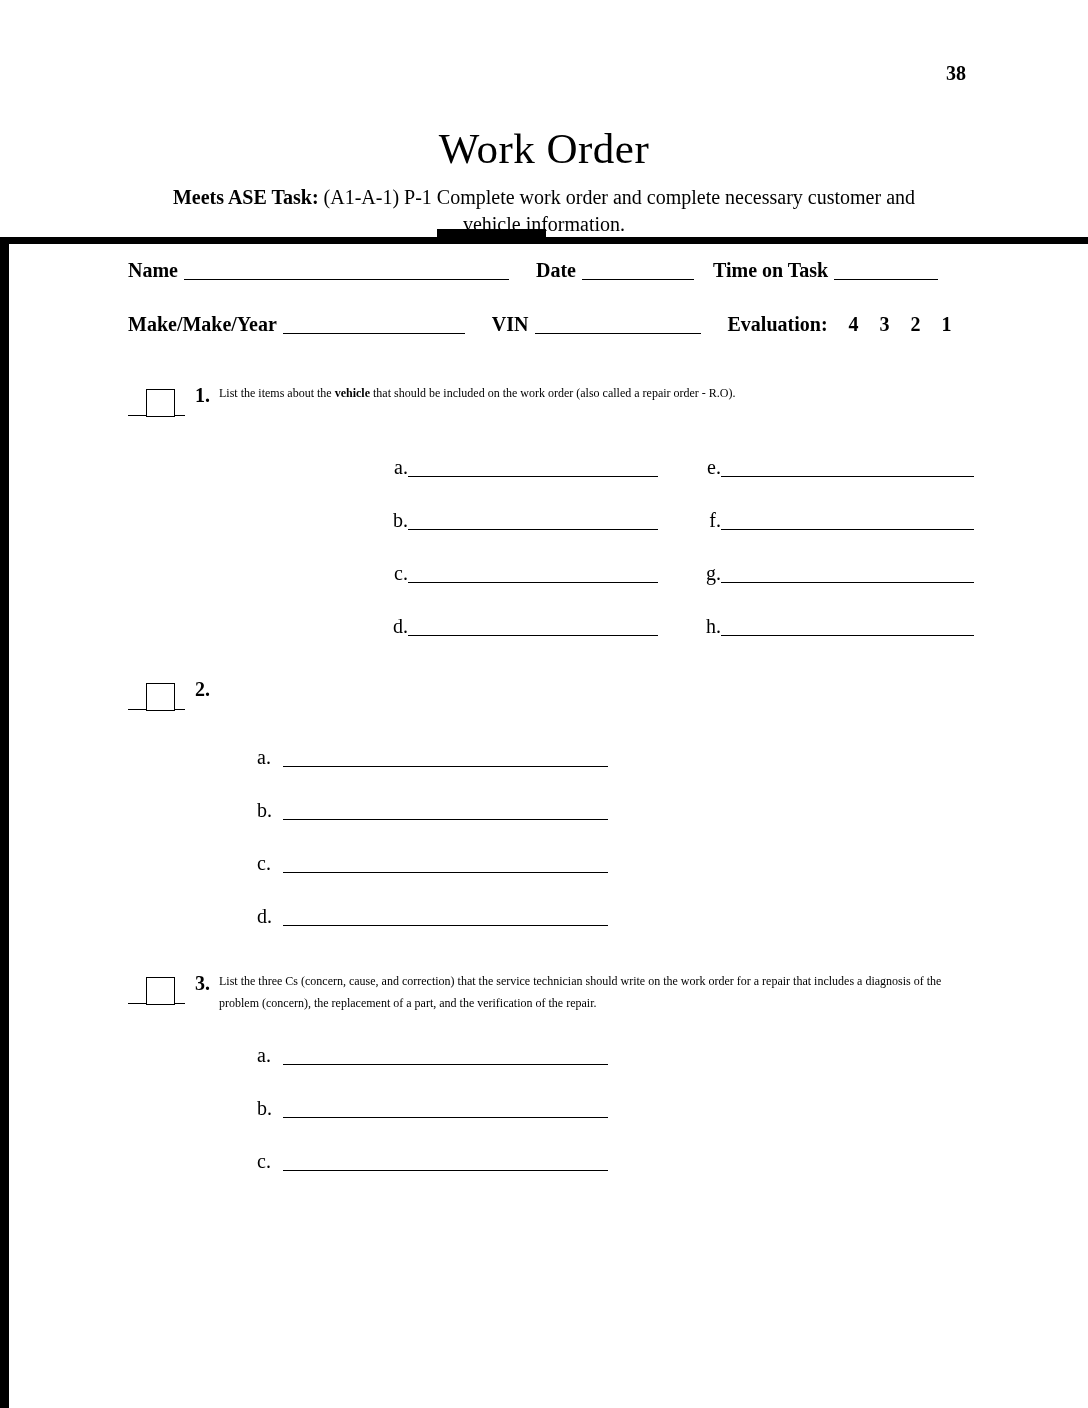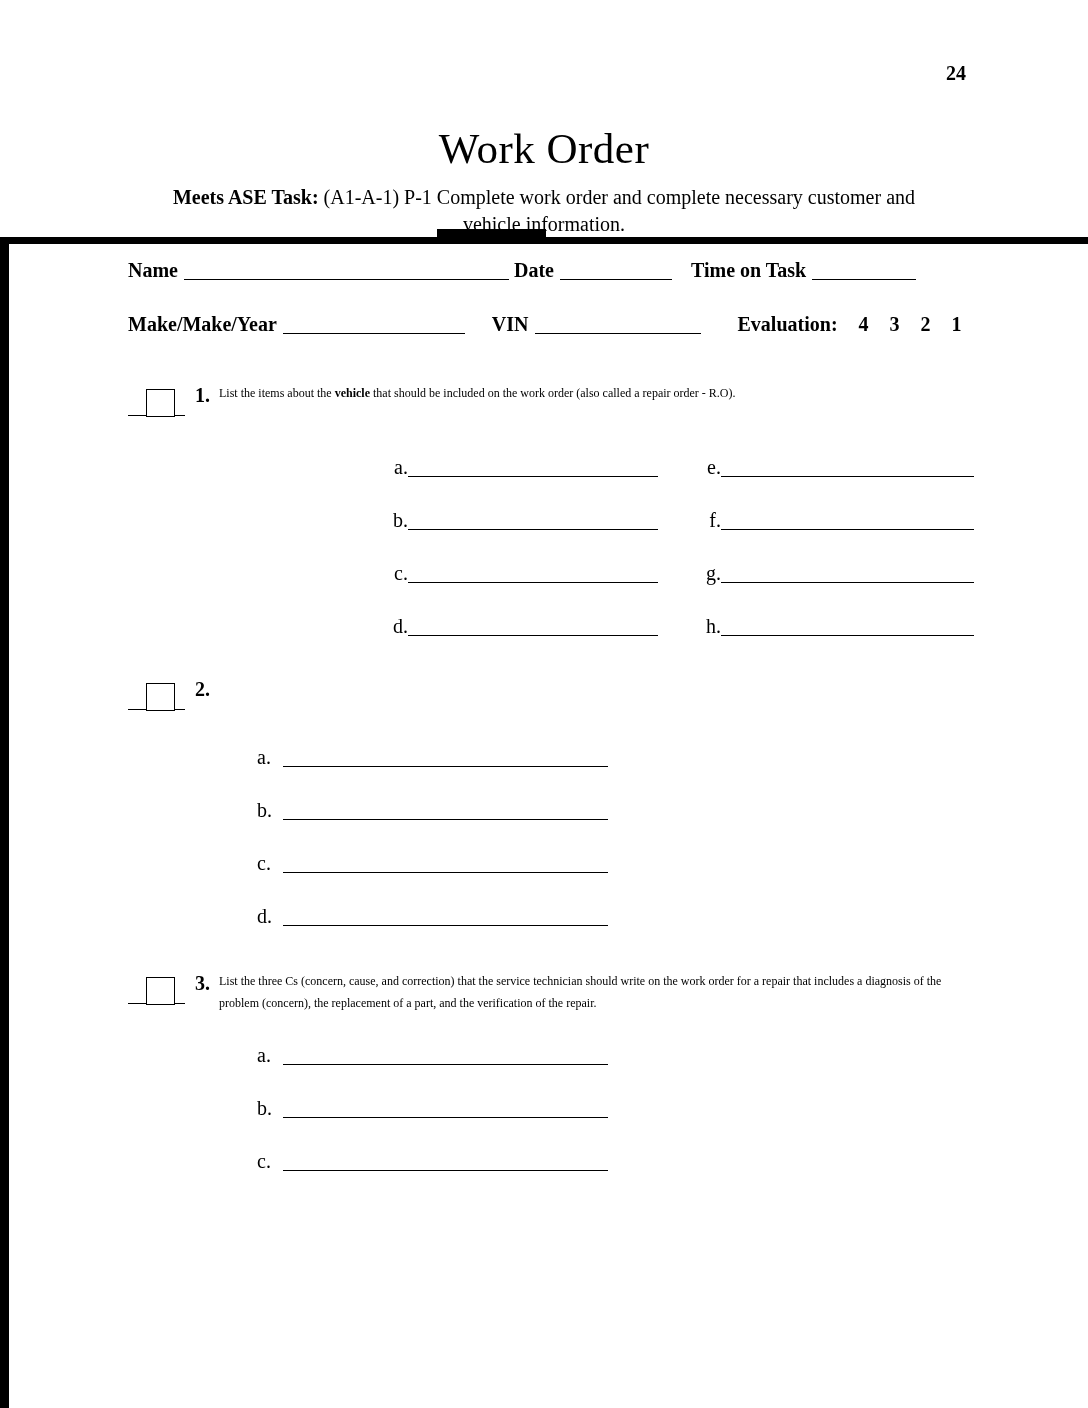--- a/index.html
+++ b/index.html
@@ -61,43 +61,43 @@
   .letter { display: inline-block; width: 26px; }
   .letter.second { margin-left: 32px; }
   .b-row .blank { margin-left: 0; }
   .w250 { width: 250px; }
   .w253 { width: 253px; }
   .w325 { width: 325px; }
 </style>
 </head>
 <body>
 
-<div class="abs page-number">24</div>
+<div class="abs page-number">38</div>
 
 <div class="abs title">Work Order</div>
 
 <div class="abs subtitle">
   <div><b>Meets ASE Task:</b><span>  (A1-A-1) P-1 Complete work order and complete necessary customer and</span></div>
   <div>vehicle information.</div>
 </div>
 
 <div class="abs rule-notch"></div>
 <div class="abs thick-rule"></div>
 <div class="abs left-bar"></div>
 
 <div class="abs hline" style="top:259px">
   <b>Name</b><span class="blank" style="width:325px"></span>
-  <b style="">Date</b><span class="blank" style="width:112px"></span>
+  <b style="margin-left:22px">Date</b><span class="blank" style="width:112px"></span>
   <b style="margin-left:14px">Time on Task</b><span class="blank" style="width:104px"></span>
 </div>
 
 <div class="abs hline" style="top:313px">
   <b>Make/Make/Year</b><span class="blank" style="width:182px"></span>
   <b style="margin-left:22px">VIN</b><span class="blank" style="width:166px"></span>
-  <b style="margin-left:32px">Evaluation:</b><span class="score">4</span><span class="score">3</span><span class="score">2</span><span class="score">1</span>
+  <b style="margin-left:22px">Evaluation:</b><span class="score">4</span><span class="score">3</span><span class="score">2</span><span class="score">1</span>
 </div>
 
 <div class="question" style="top:382px">
   <div class="q-row">
     <div class="chk">
         <div class="box"></div>
       </div>
     <div class="q-num">1.</div>
     <div class="q-text"><span>List the items about the </span><b>vehicle</b><span> that should be included on the work order (also called a repair order - R.O).</span></div>
   </div>

